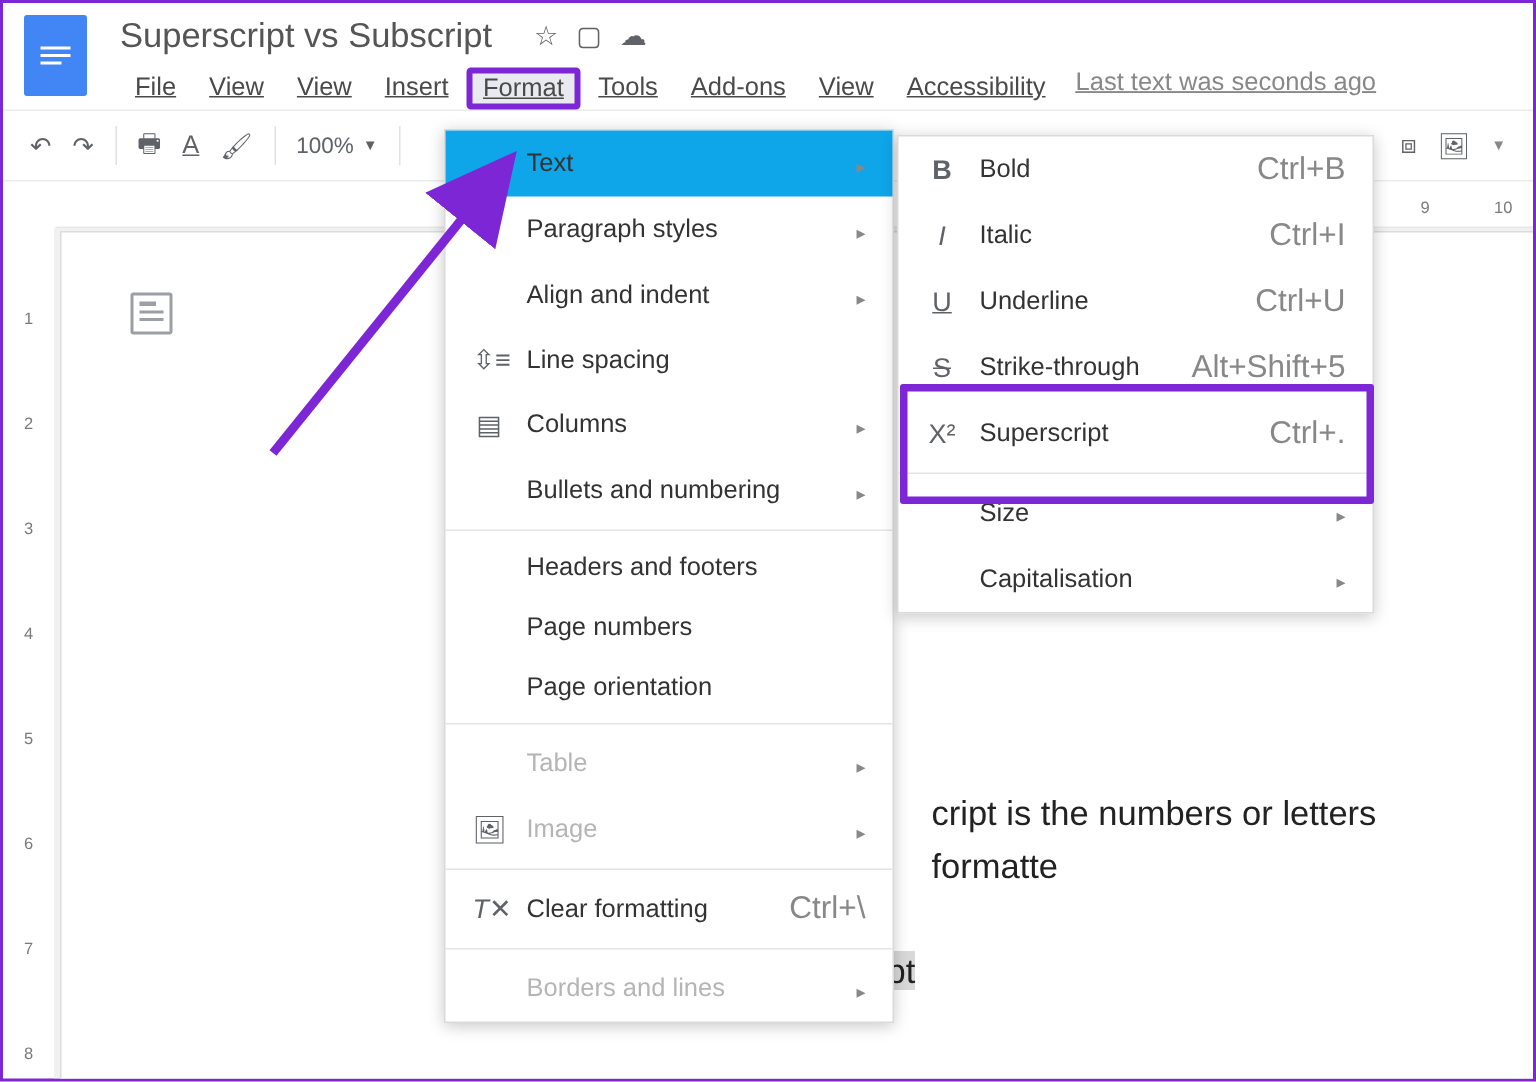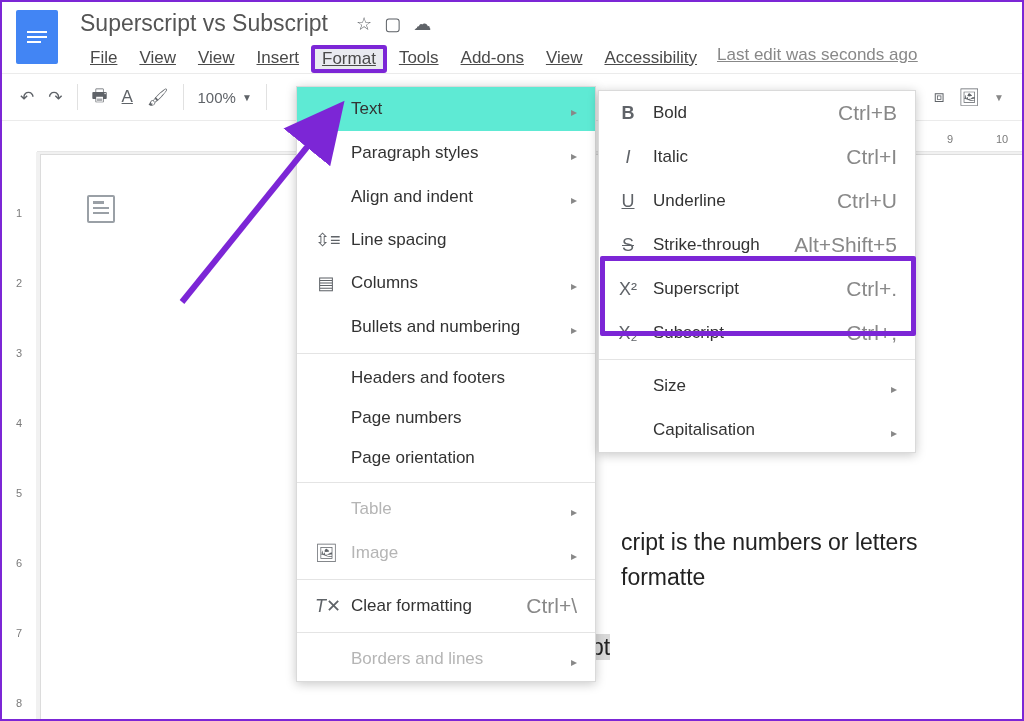--- a/index.html
+++ b/index.html
@@ -136,21 +136,21 @@
     border:1px solid #dadada;
     font-size:17px; color:#333;
     z-index:30;
   }
   .dropdown .item {
     display:flex; align-items:center;
     padding:10px 18px;
     gap:14px;
     cursor:pointer;
   }
-  .dropdown .item.hover { background:#5eead4; }
+  .dropdown .item.hover { background:#0ea5e9; }
   .dropdown .item.disabled { color:#b5b5b5; }
   .dropdown .item .ic { width:22px; text-align:center; color:#5f6368; font-size:18px;}
   .dropdown .item .lbl { flex:1; }
   .dropdown .item .arrow, .dropdown .item .short {
     color:#888; font-size:21px;
   }
   .dropdown .item .arrow::after{ content:"▸"; color:#888; font-size:12px;}
   .dropdown hr { border:none; border-top:1px solid #e4e4e4; margin:4px 0;}
 
   .dd-format { top:84px; left:294px; width:300px; }
@@ -197,21 +197,21 @@
     <div class="menubar">
       <div class="mitem">File</div>
       <div class="mitem">View</div>
       <div class="mitem">View</div>
       <div class="mitem">Insert</div>
       <div class="mitem active">Format</div>
       <div class="mitem">Tools</div>
       <div class="mitem">Add-ons</div>
       <div class="mitem">View</div>
       <div class="mitem">Accessibility</div>
-      <div class="last-edit">Last edit was seconds ago</div>
+      <div class="last-edit">Last text was seconds ago</div>
     </div>
   </div>
 </div>
 
 <div class="toolbar">
   <span>↶</span>
   <span>↷</span>
   <div class="sep"></div>
   <span>🖶</span>
   <span style="text-decoration:underline;">A</span>
@@ -349,25 +349,20 @@
   <div class="item">
     <span class="ic"><s>S</s></span>
       <span class="lbl">Strike-through</span>
       <span class="short">Alt+Shift+5</span>
   </div>
   <div class="item">
     <span class="ic">X²</span>
       <span class="lbl">Superscript</span>
       <span class="short">Ctrl+.</span>
   </div>
-  <div class="item">
-    <span class="ic">X₂</span>
-      <span class="lbl">Subscript</span>
-      <span class="short">Ctrl+,</span>
-  </div>
   <hr>
   <div class="item">
     <span class="ic"></span>
       <span class="lbl">Size</span>
       <span class="arrow"></span>
   </div>
   <div class="item">
     <span class="ic"></span>
       <span class="lbl">Capitalisation</span>
       <span class="arrow"></span>

